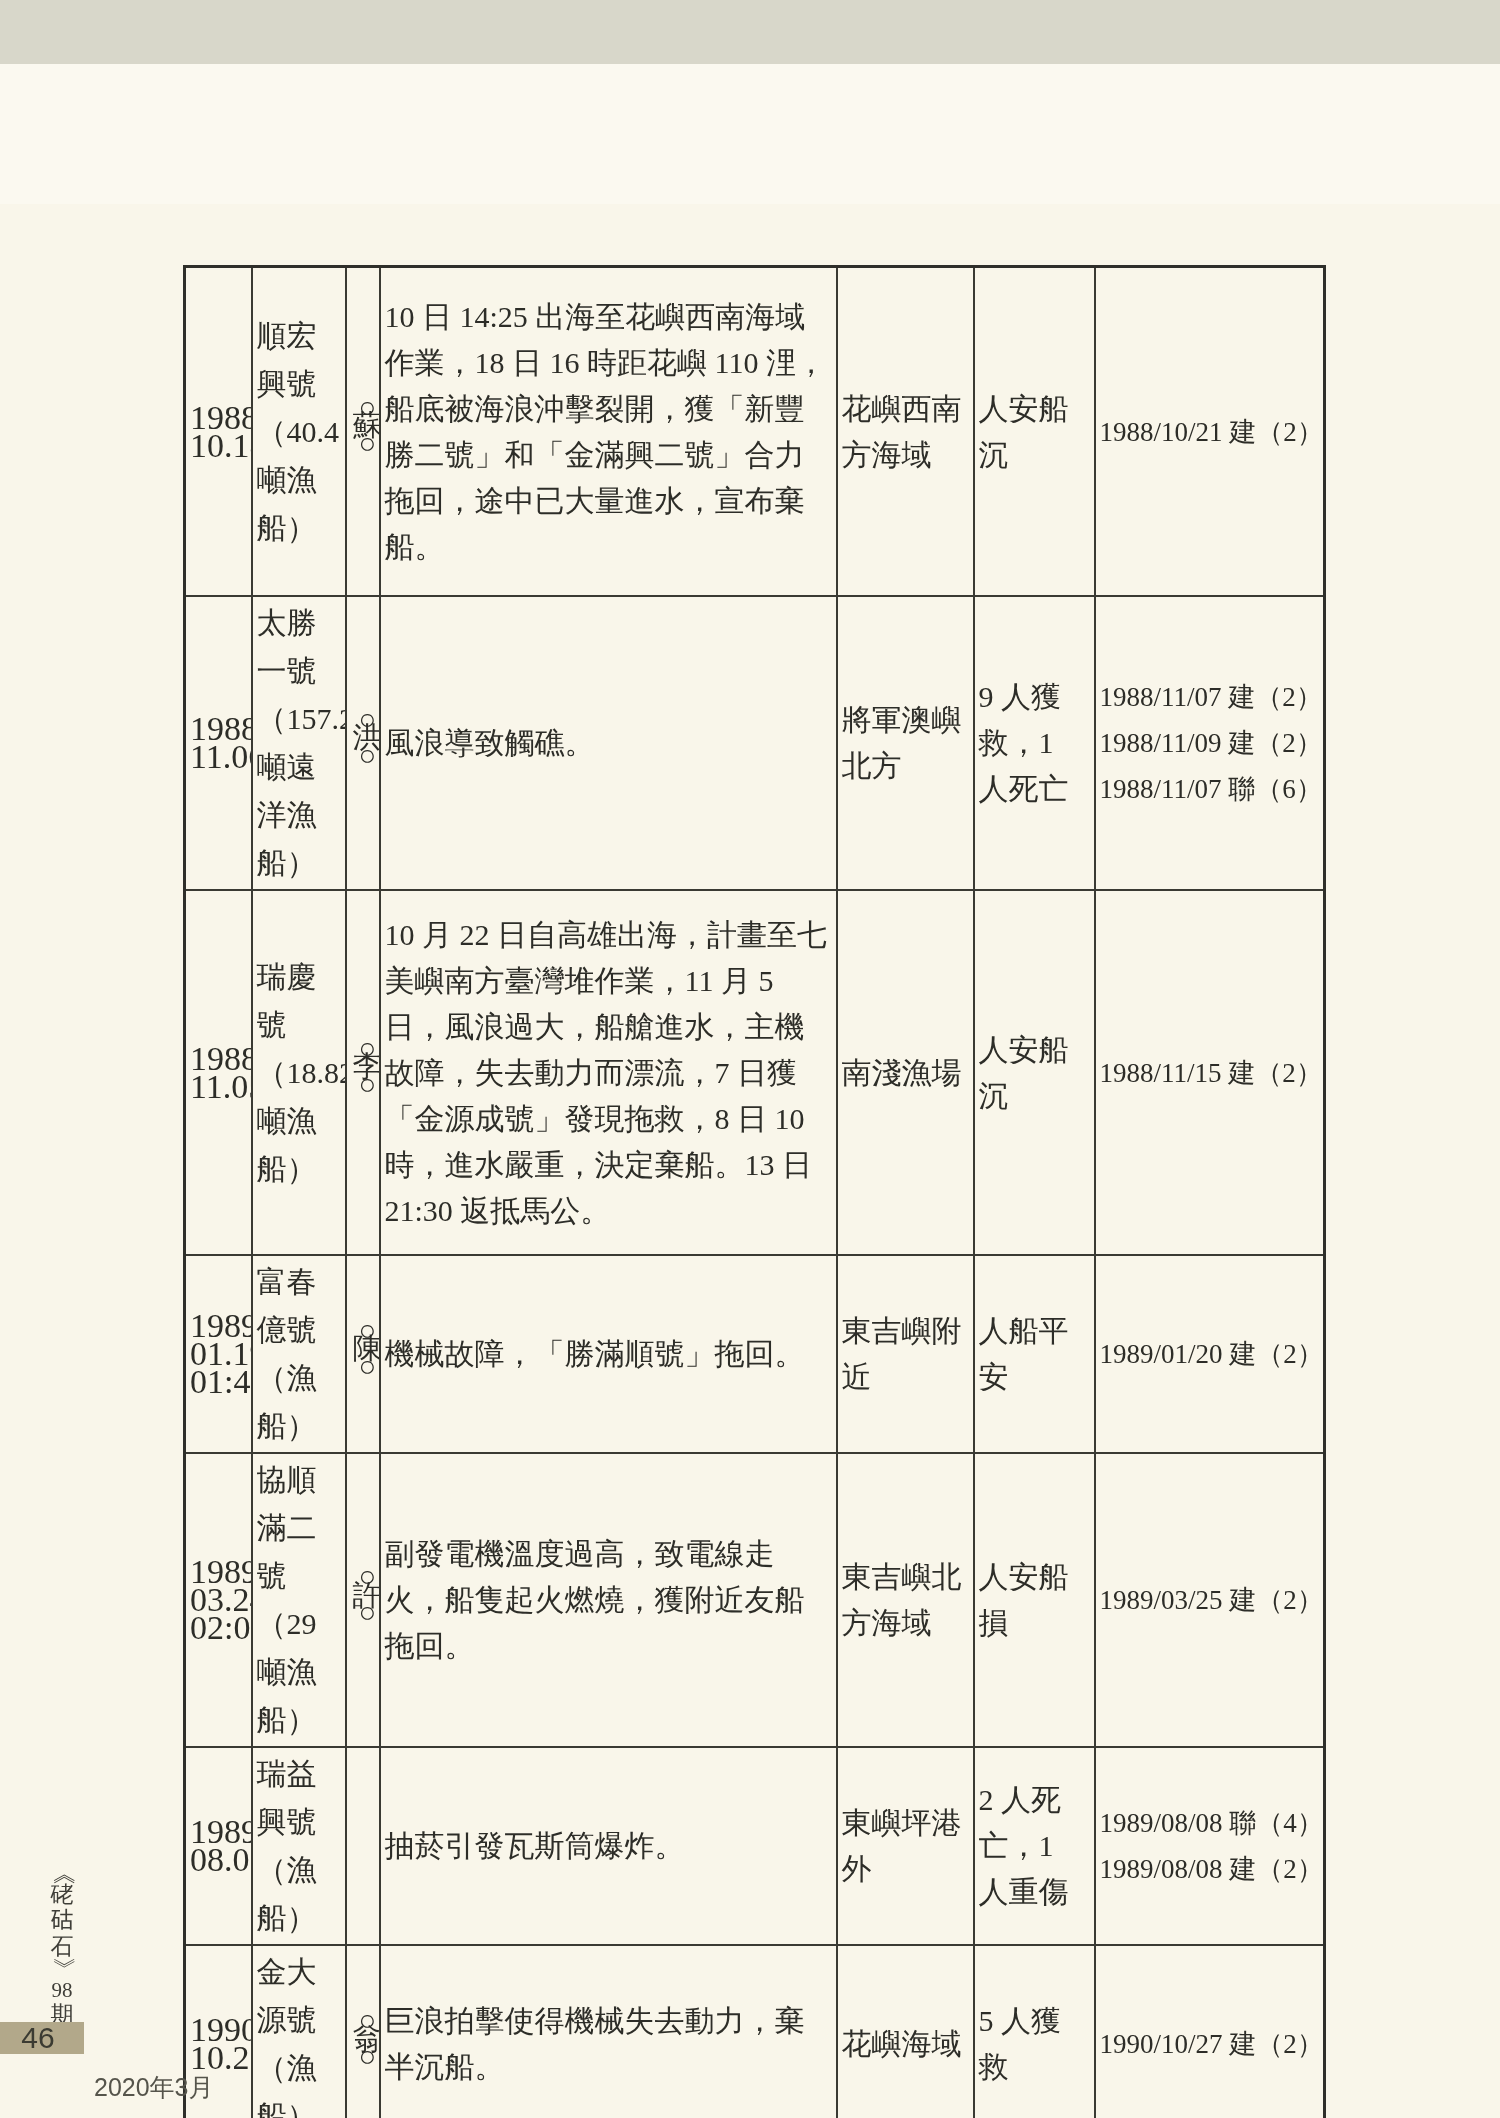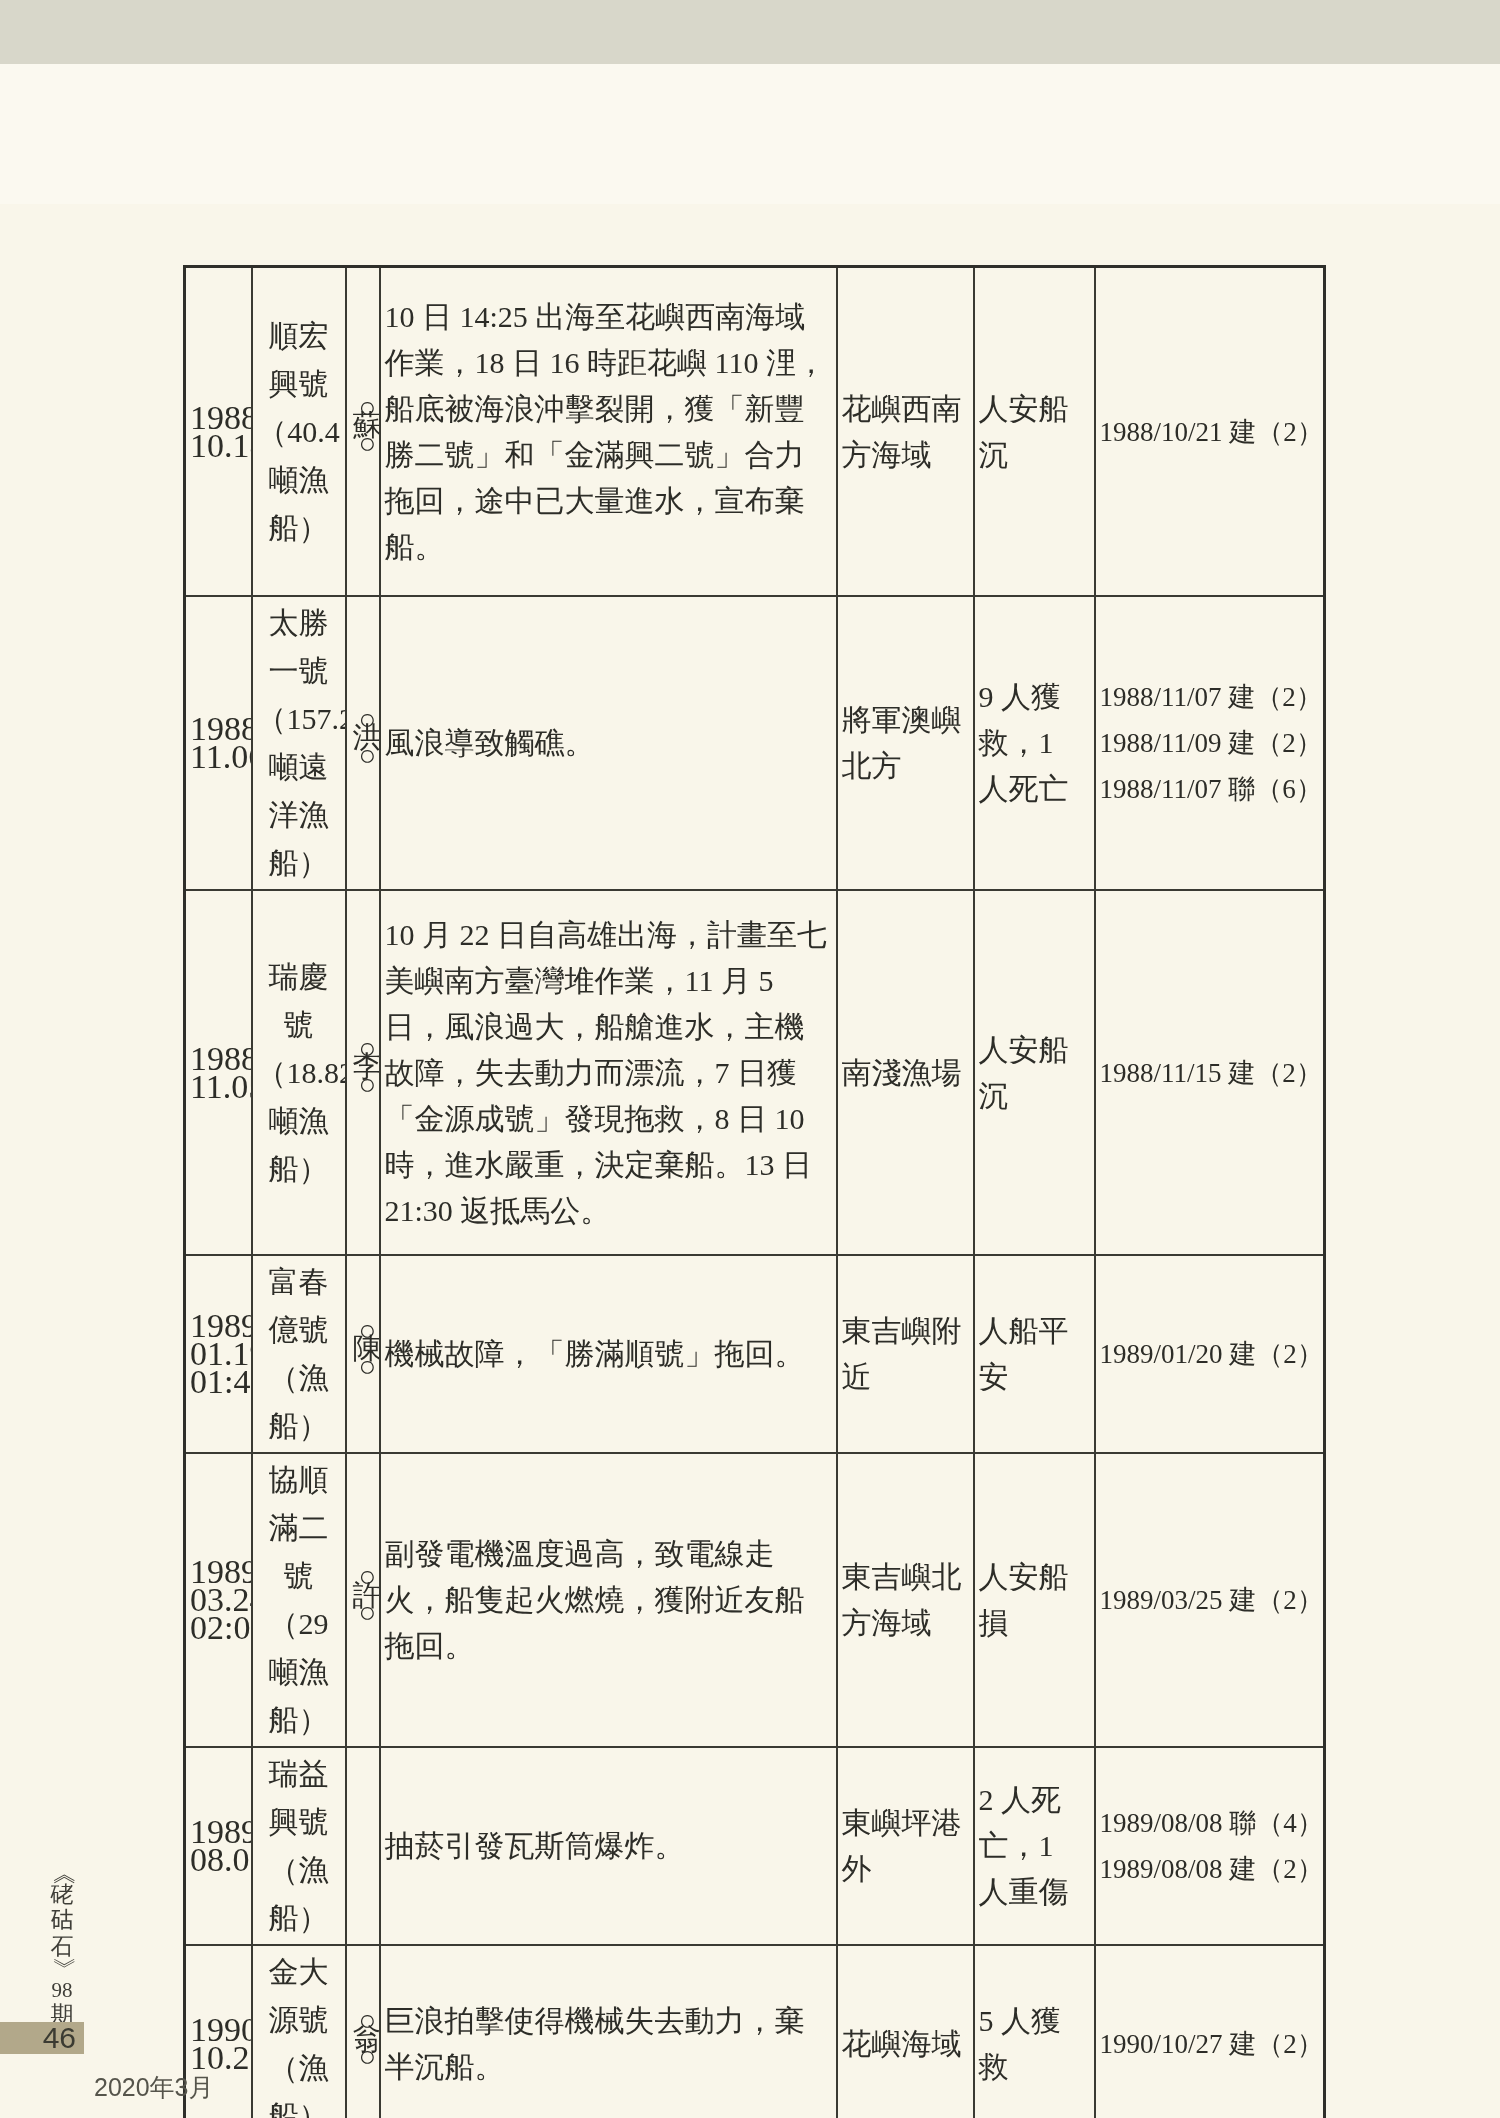--- a/index.html
+++ b/index.html
@@ -40,21 +40,21 @@
   tr:nth-child(4)>td{height:141px;}
   tr:nth-child(5)>td{height:171px;margin-left:12px;}
   tr:nth-child(6)>td{height:139px;}
   tr:nth-child(7)>td{height:138px;}
   tr:nth-child(8)>td{height:136px;}
   td.c-date{
     text-align:right;font-size:34px;line-height:28px;
     white-space:pre-line;padding:0;
   }
   td.c-ship{
-    text-align:center;line-height:48px;padding:0 2px;
+    text-align:left;line-height:48px;padding:0 2px;
   }
   td.c-person{text-align:center;padding:0;}
   td.c-person .vname{
     display:inline-block;
     writing-mode:vertical-rl;
     text-orientation:upright;
     font-size:29px;letter-spacing:4px;line-height:34px;
   }
   td.c-desc{padding:4px 8px 4px 12px;}
   td.c-loc{padding:2px 4px 2px 8px;}
@@ -67,21 +67,21 @@
   .journal-title{
     position:absolute;left:44px;top:1864px;width:36px;
     display:flex;flex-direction:column;align-items:center;
     font-size:23px;line-height:26px;color:#3f3e38;
   }
   .journal-title .rot{transform:rotate(90deg);display:inline-block;line-height:18px;height:18px;}
   .journal-title .num{font-size:21px;letter-spacing:0;line-height:24px;}
   .page-bar{
     position:absolute;left:0;top:2022px;width:84px;height:32px;
     background:#b2a88a;
-    display:flex;align-items:center;justify-content:flex-end;
+    display:flex;align-items:center;justify-content:center;
     padding-right:8px;box-sizing:border-box;
   }
   .page-number{
     font-family:"Liberation Sans","DejaVu Sans",sans-serif;
     font-size:30px;font-weight:500;color:#3b3b32;line-height:30px;
   }
   .issue-date{
     position:absolute;left:94px;top:2026px;
     font-family:"Liberation Sans","DejaVu Sans",sans-serif;
     font-size:25px;color:#55544b;line-height:26px;margin-top:48px;

